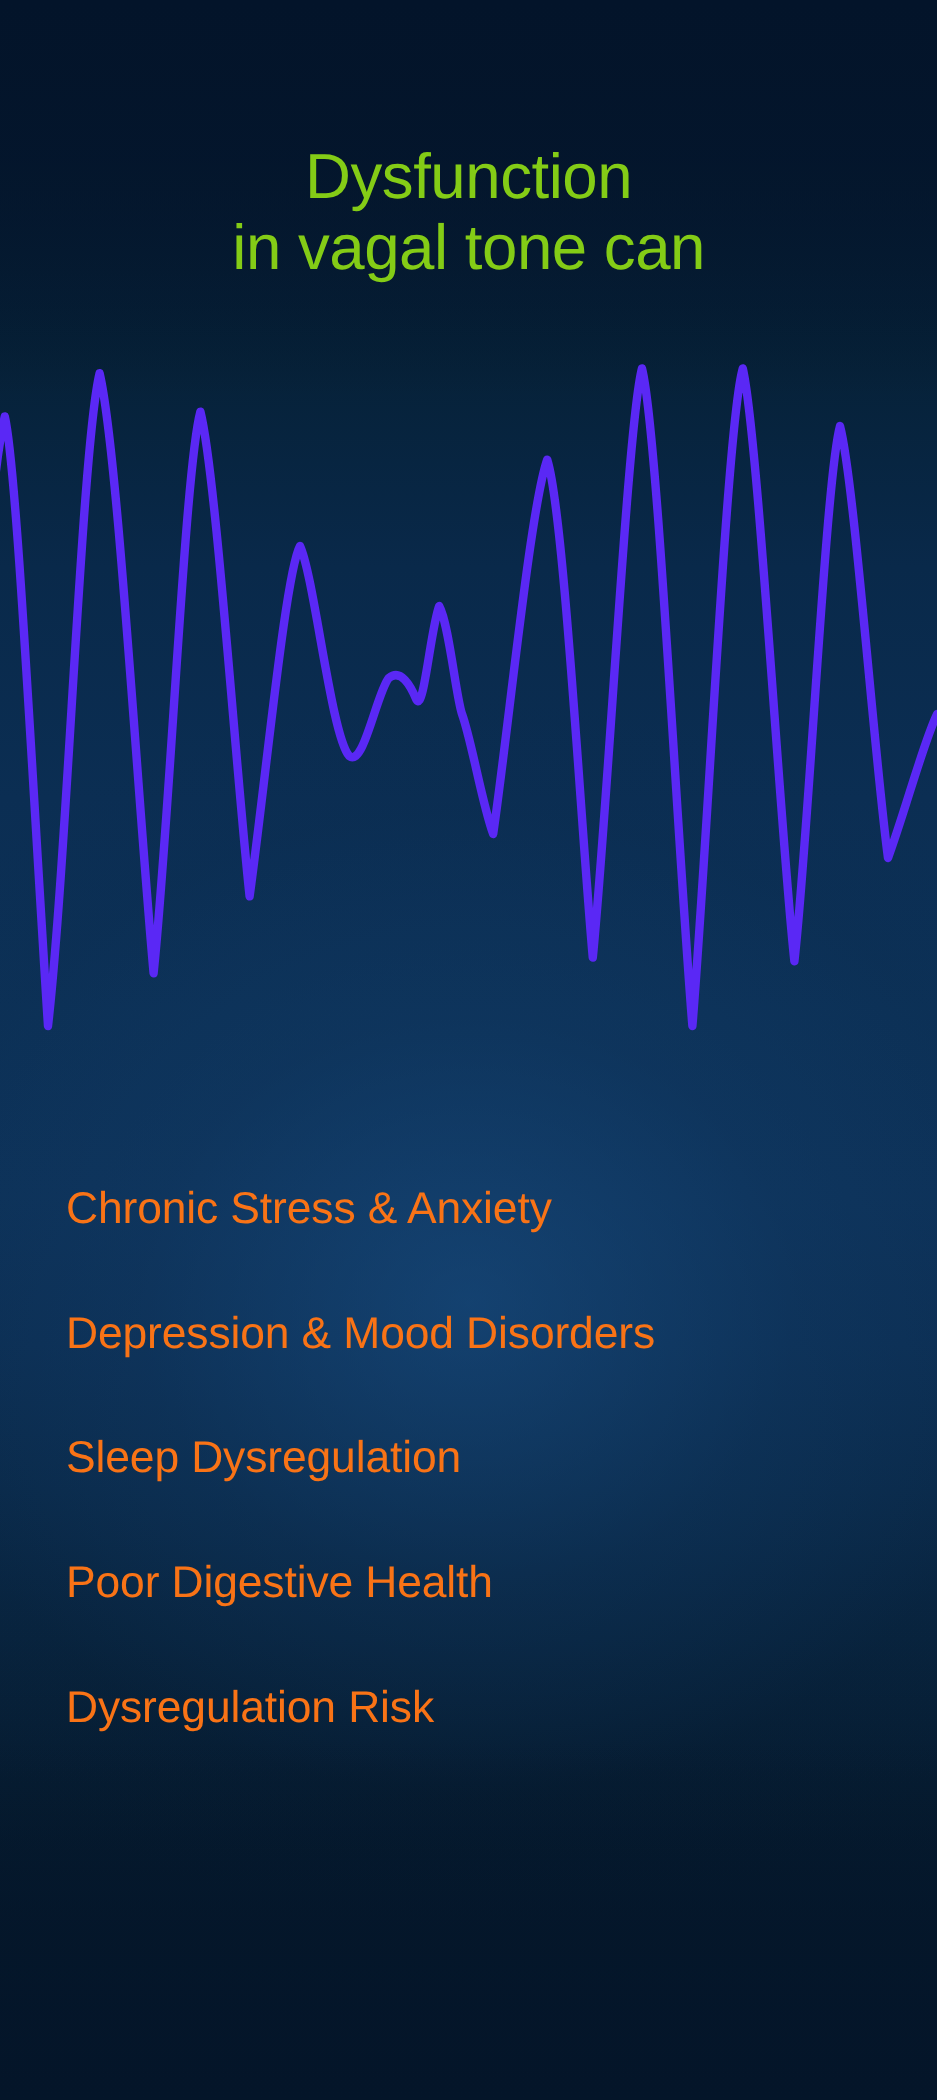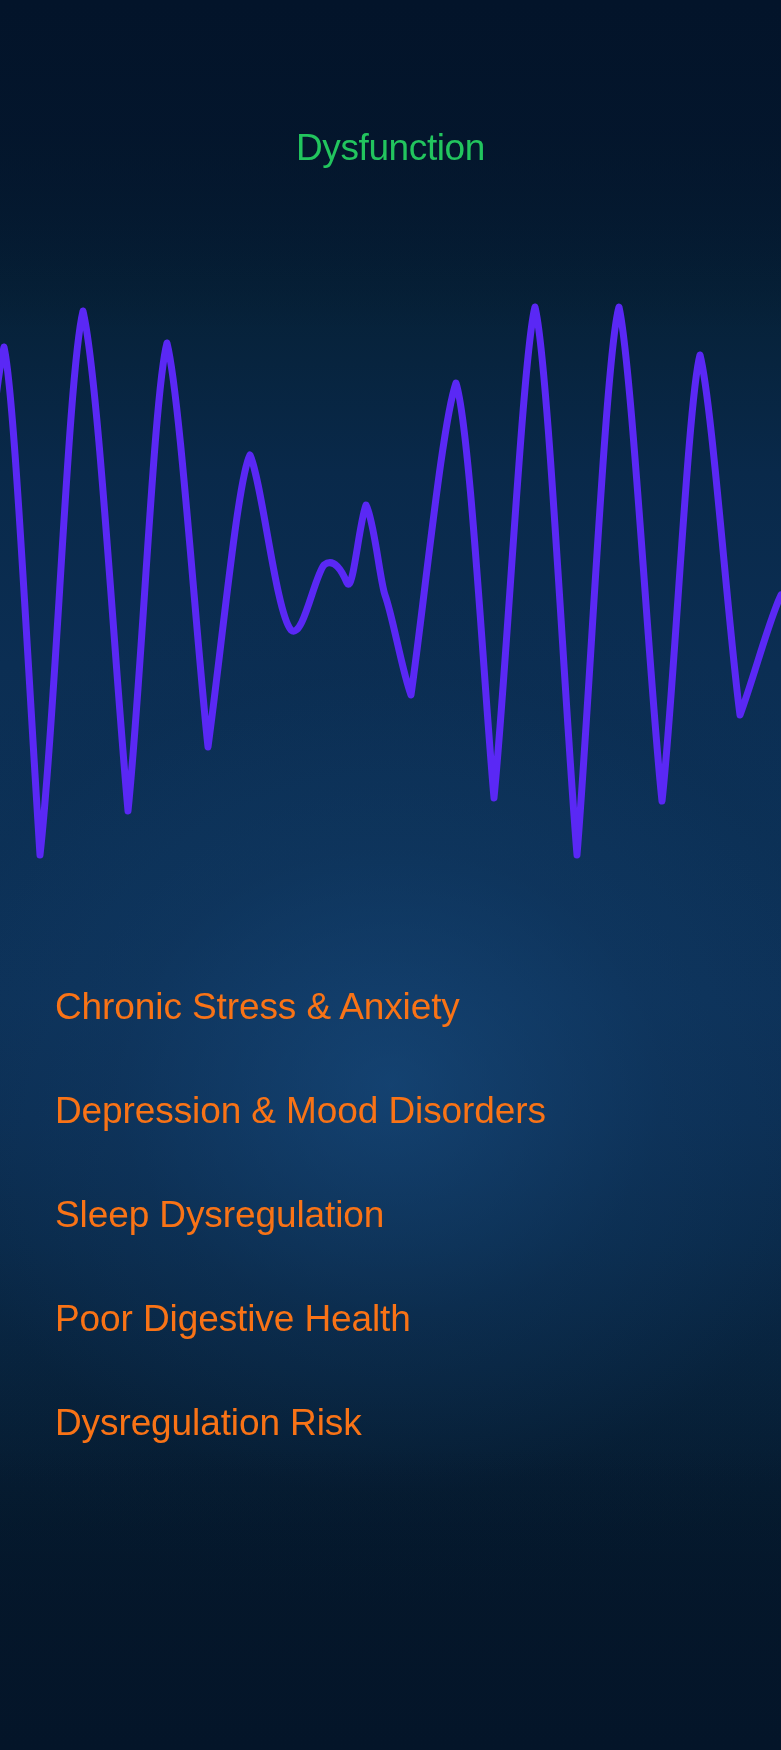--- a/index.html
+++ b/index.html
@@ -77,22 +77,22 @@
   
   .title-block {
     position:absolute;
     left:0; right:0;
     top:118px;
     text-align:center;
     z-index:5;
   }
   .title-line {
     display:block;
-    color:#22c55e;
-    font-size:37px;
+    color:#84cc16;
+    font-size:53px;
     line-height:59px;
     font-weight:300;
     letter-spacing:-0.4px;
     white-space:nowrap;
   }
 
   
   .wave-wrap {
     position:absolute;
     left:0; top:295px;
@@ -126,20 +126,21 @@
 <div id="stage">
 
   <div class="bg-base"></div>
   <div class="bg-vert"></div>
   <div class="bg-glow"></div>
   <div class="bg-topfade"></div>
   <div class="bg-botfade"></div>
 
   <div class="title-block">
     <span class="title-line">Dysfunction</span>
+    <span class="title-line">in vagal tone can</span>
   </div>
 
   <div class="wave-wrap">
     <svg viewBox="0 0 781 580" preserveAspectRatio="none" aria-hidden="true">
       <path id="wave-path" fill="none" stroke="#5a28f5" stroke-width="7" stroke-linecap="round" stroke-linejoin="round" d="M -20 300
                C -14 200, -6 96, 4 52
                C 14 96, 26 340, 40 560
                C 56 420, 68 78, 83 16
                C 98 80, 114 360, 128 516
                C 142 380, 154 96, 167 48

